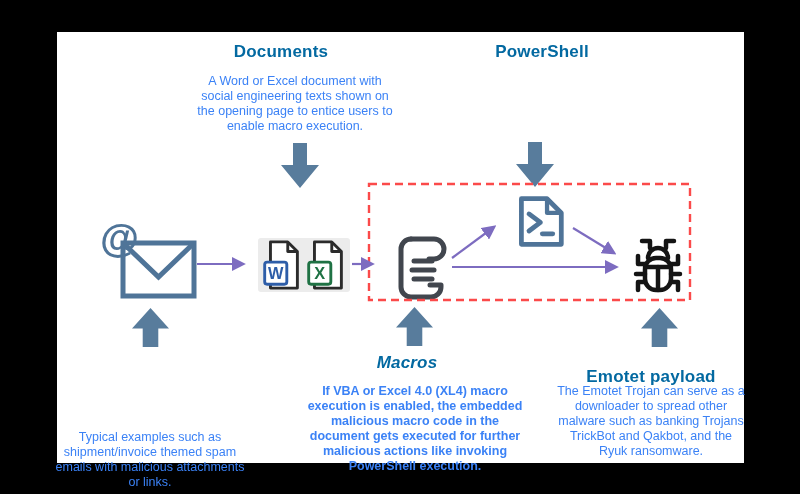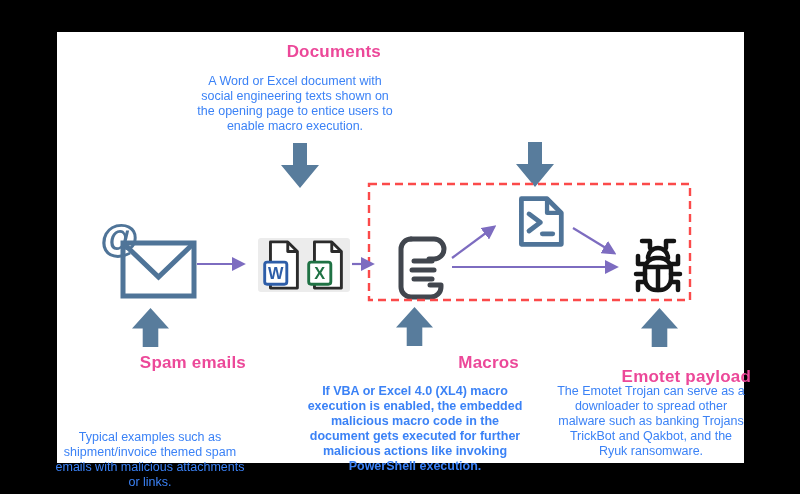--- a/index.html
+++ b/index.html
@@ -3,22 +3,22 @@
 <meta charset="utf-8">
 <style>
   html,body{margin:0;padding:0;background:#000;}
   .canvas{
     position:relative;width:800px;height:494px;background:#000;overflow:hidden;
     font-family:"Liberation Sans",sans-serif;
   }
   .panel{position:absolute;left:57px;top:32px;width:687px;height:431px;background:#fff;}
   .abs{position:absolute;}
   .stage-title{
-    position:absolute;text-align:right;font-weight:bold;font-size:17px;
-    color:#ec4899;letter-spacing:.2px;
+    position:absolute;text-align:center;font-weight:bold;font-size:17px;
+    color:#0369a1;letter-spacing:.2px;
   }
   .stage-desc{
     position:absolute;text-align:center;font-size:12.5px;line-height:15px;color:#3b82f6;
   }
   .overlay{position:absolute;left:0;top:0;width:800px;height:494px;pointer-events:none;}
   .wx-bg{
     position:absolute;left:258px;top:238px;width:92px;height:54px;
     background:#ececec;border-radius:3px;display:flex;align-items:center;
     justify-content:center;gap:4px;
   }
@@ -29,20 +29,21 @@
 
 <div class="canvas">
   <div class="panel"></div>
 
   <div class="stage-title" style="left:181px;top:42px;width:200px;">Documents</div>
   <div class="stage-desc" style="left:197px;top:74px;width:196px;">A Word or Excel document with social engineering texts shown on the opening page to entice users to enable macro execution.</div>
   <svg class="abs" style="left:281px;top:143px;" width="38" height="45" viewBox="0 0 38 45">
     <polygon points="12,0 26,0 26,22 38,22 19,45 0,22 12,22" fill="#587c9c"></polygon>
   </svg>
 
+  <div class="stage-title" style="left:442px;top:42px;width:200px;">PowerShell</div>
   <svg class="abs" style="left:516px;top:142px;" width="38" height="45" viewBox="0 0 38 45">
     <polygon points="12,0 26,0 26,22 38,22 19,45 0,22 12,22" fill="#587c9c"></polygon>
   </svg>
 
   <svg class="abs" style="left:100px;top:216px;" width="98" height="84" viewBox="0 0 98 84">
     <rect x="23" y="27" width="71" height="53" fill="#fff" stroke="#4f7498" stroke-width="5"></rect>
     <path d="M23,27 L58.5,61 L94,27" fill="none" stroke="#4f7498" stroke-width="5"></path>
     <text x="0" y="36" font-size="40" font-weight="bold" fill="#4f7498">@</text>
   </svg>
 
@@ -91,27 +92,26 @@
       <path d="M13,50 H6 V58"></path>
       <path d="M39,32 H46 V24"></path>
       <path d="M39,42 H48"></path>
       <path d="M39,50 H46 V58"></path>
     </g>
   </svg>
 
   <svg class="abs" style="left:132px;top:308px;" width="37" height="39" viewBox="0 0 38 40">
     <polygon points="19,0 38,21 27,21 27,40 11,40 11,21 0,21" fill="#587c9c"></polygon>
   </svg>
-  <div class="stage-title" style="left:46px;top:353px;width:200px;">Spam emails</div>
   <div class="stage-desc" style="left:55px;top:384px;width:190px;margin-top:46px;">Typical examples such as shipment/invoice themed spam emails with malicious attachments or links.</div>
 
   <svg class="abs" style="left:396px;top:307px;" width="37" height="39" viewBox="0 0 38 40">
     <polygon points="19,0 38,21 27,21 27,40 11,40 11,21 0,21" fill="#587c9c"></polygon>
   </svg>
-  <div class="stage-title" style="left:319px;top:353px;width:200px;">Macros</div>
+  <div class="stage-title" style="left:307px;top:353px;width:200px;font-style:italic;">Macros</div>
   <div class="stage-desc" style="left:301px;top:384px;width:228px;font-weight:bold;">If VBA or Excel 4.0 (XL4) macro execution is enabled, the embedded malicious macro code in the document gets executed for further malicious actions like invoking PowerShell execution.</div>
 
   <svg class="abs" style="left:641px;top:308px;" width="37" height="39" viewBox="0 0 38 40">
     <polygon points="19,0 38,21 27,21 27,40 11,40 11,21 0,21" fill="#587c9c"></polygon>
   </svg>
   <div class="stage-title" style="left:551px;top:353px;width:200px;margin-top:14px;">Emotet payload</div>
   <div class="stage-desc" style="left:556px;top:384px;width:190px;">The Emotet Trojan can serve as a downloader to spread other malware such as banking Trojans TrickBot and Qakbot, and the Ryuk ransomware.</div>
 
   <svg class="overlay" viewBox="0 0 800 494">
     <defs>

